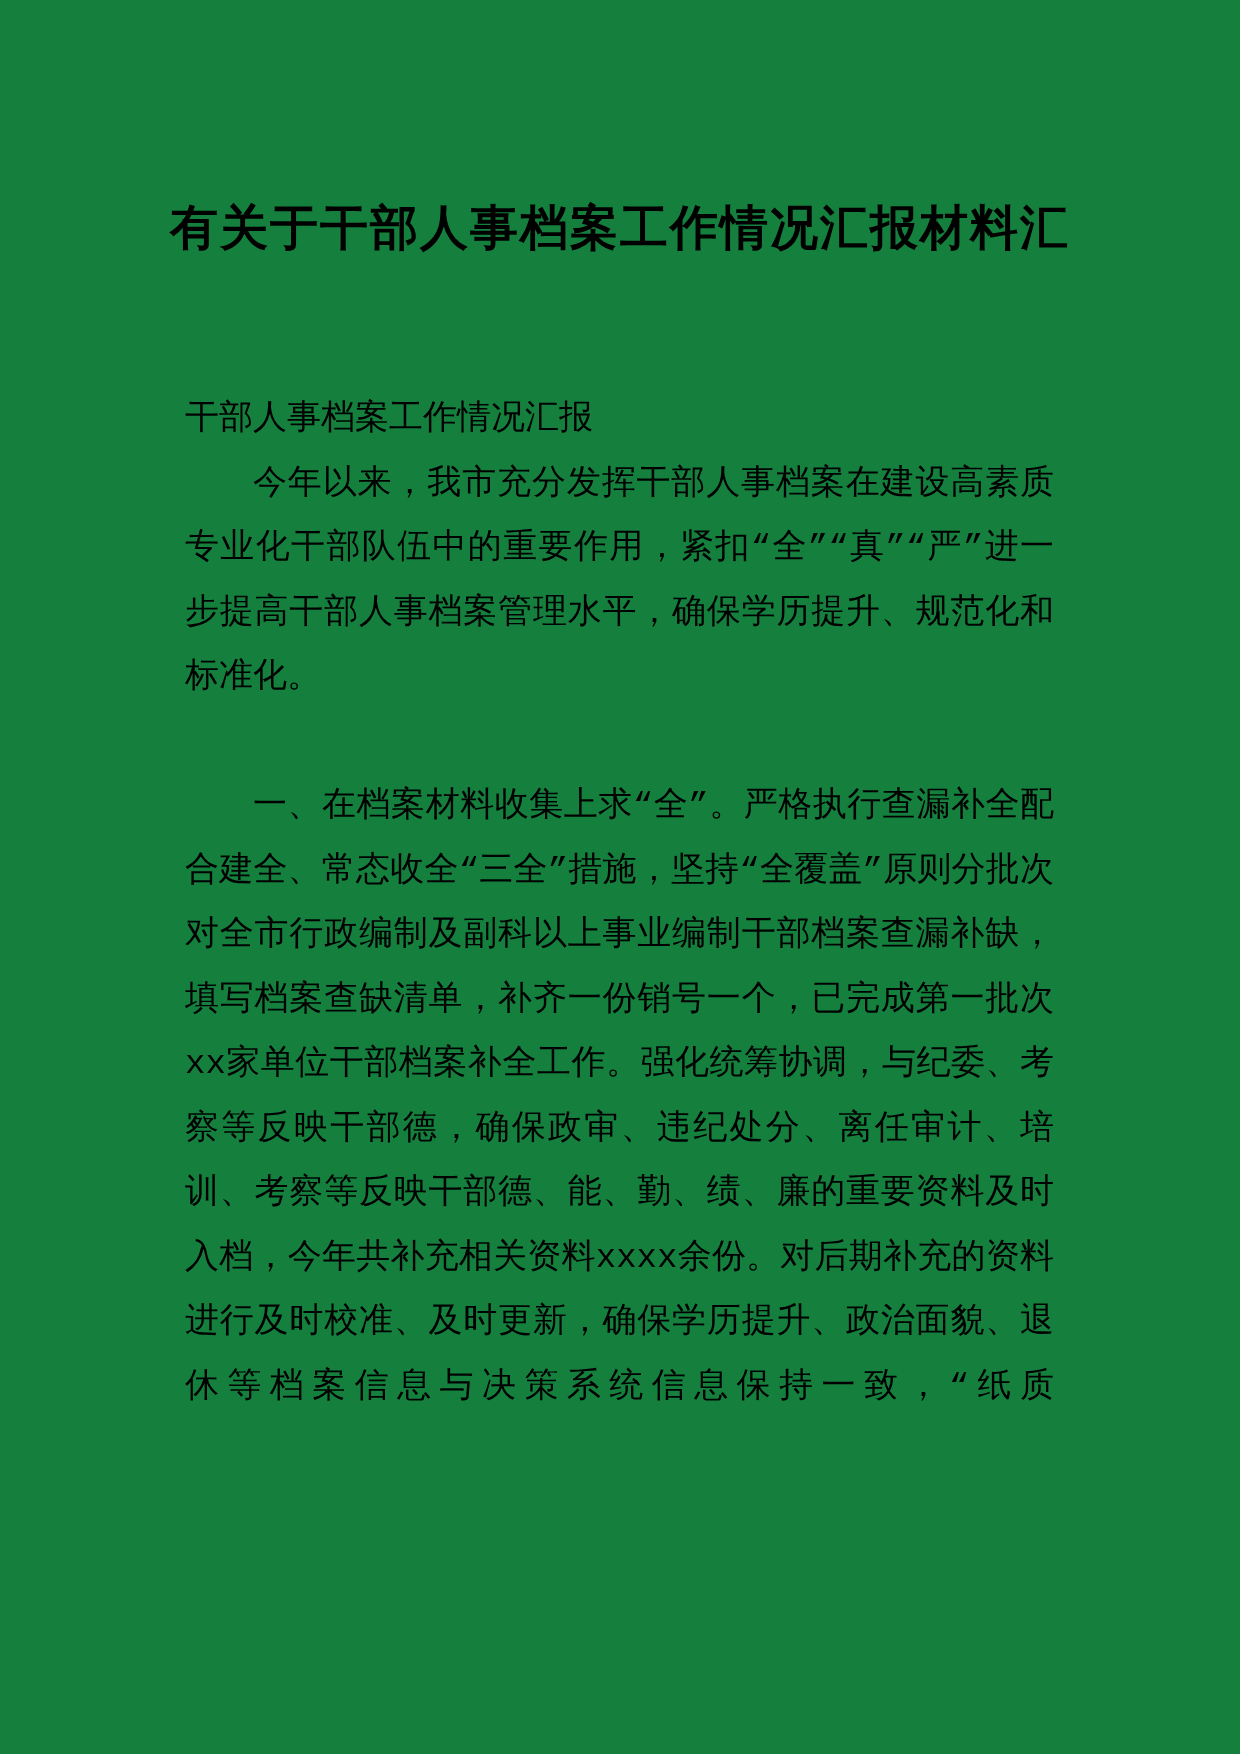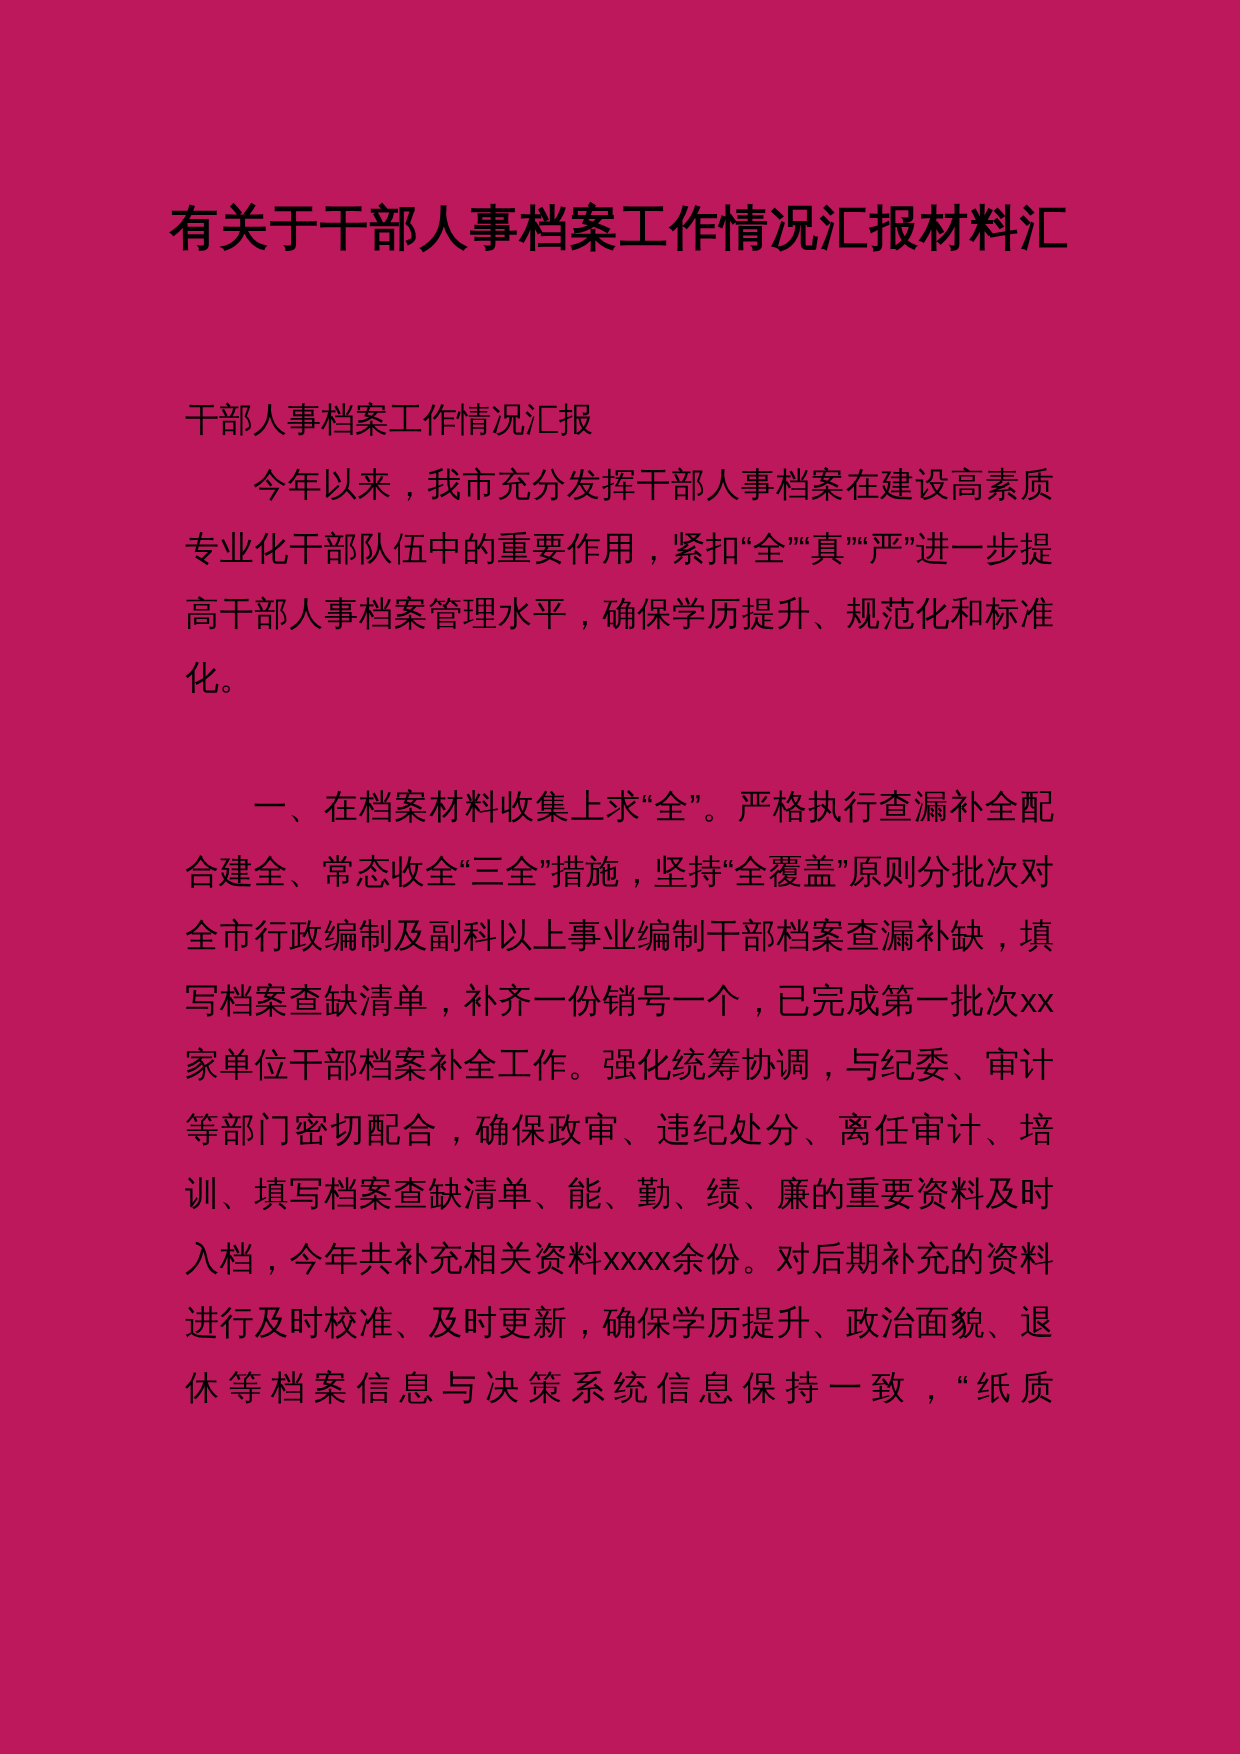--- a/index.html
+++ b/index.html
@@ -4,21 +4,21 @@
 <style>
   html, body {
     margin: 0;
     padding: 0;
     background: #ffffff;
   }
   .page {
     position: relative;
     width: 1240px;
     height: 1754px;
-    background: #be185d;
+    background: #15803d;
     color: #000000;
     font-family: "Liberation Sans", sans-serif;
     overflow: hidden;
     box-sizing: border-box;
   }
   .title {
     margin: 0;
     padding-top: 150px;
     text-align: center;
     font-size: 48px;
@@ -32,20 +32,21 @@
   .body {
     margin: 82px 186px 0 185px;
     font-size: 34px;
     line-height: 64.5px;
     text-align: justify;
     font-weight: 400;
   }
   .para {
     margin: 0;
     padding: 0;
+    font-family: Liberation Mono, monospace;
   }
   .para.indent {
     text-indent: 2em;
   }
   .para.gap-before {
     margin-top: 64.5px;
   }
   
   .para.cut {
     text-align-last: justify;
@@ -56,16 +57,16 @@
 
 <div class="page">
 
   <h1 class="title">
     <span class="title-line">有关于干部人事档案工作情况汇报材料汇</span>
   </h1>
 
   <div class="body">
     <p class="para">干部人事档案工作情况汇报</p>
     <p class="para indent">今年以来，我市充分发挥干部人事档案在建设高素质专业化干部队伍中的重要作用，紧扣“全”“真”“严”进一步提高干部人事档案管理水平，确保学历提升、规范化和标准化。</p>
-    <p class="para indent gap-before cut">一、在档案材料收集上求“全”。严格执行查漏补全配合建全、常态收全“三全”措施，坚持“全覆盖”原则分批次对全市行政编制及副科以上事业编制干部档案查漏补缺，填写档案查缺清单，补齐一份销号一个，已完成第一批次xx家单位干部档案补全工作。强化统筹协调，与纪委、审计等部门密切配合，确保政审、违纪处分、离任审计、培训、填写档案查缺清单、能、勤、绩、廉的重要资料及时入档，今年共补充相关资料xxxx余份。对后期补充的资料进行及时校准、及时更新，确保学历提升、政治面貌、退休等档案信息与决策系统信息保持一致，“纸质</p>
+    <p class="para indent gap-before cut">一、在档案材料收集上求“全”。严格执行查漏补全配合建全、常态收全“三全”措施，坚持“全覆盖”原则分批次对全市行政编制及副科以上事业编制干部档案查漏补缺，填写档案查缺清单，补齐一份销号一个，已完成第一批次xx家单位干部档案补全工作。强化统筹协调，与纪委、考察等反映干部德，确保政审、违纪处分、离任审计、培训、考察等反映干部德、能、勤、绩、廉的重要资料及时入档，今年共补充相关资料xxxx余份。对后期补充的资料进行及时校准、及时更新，确保学历提升、政治面貌、退休等档案信息与决策系统信息保持一致，“纸质</p>
   </div>
 
 </div>
 
 </body></html>

